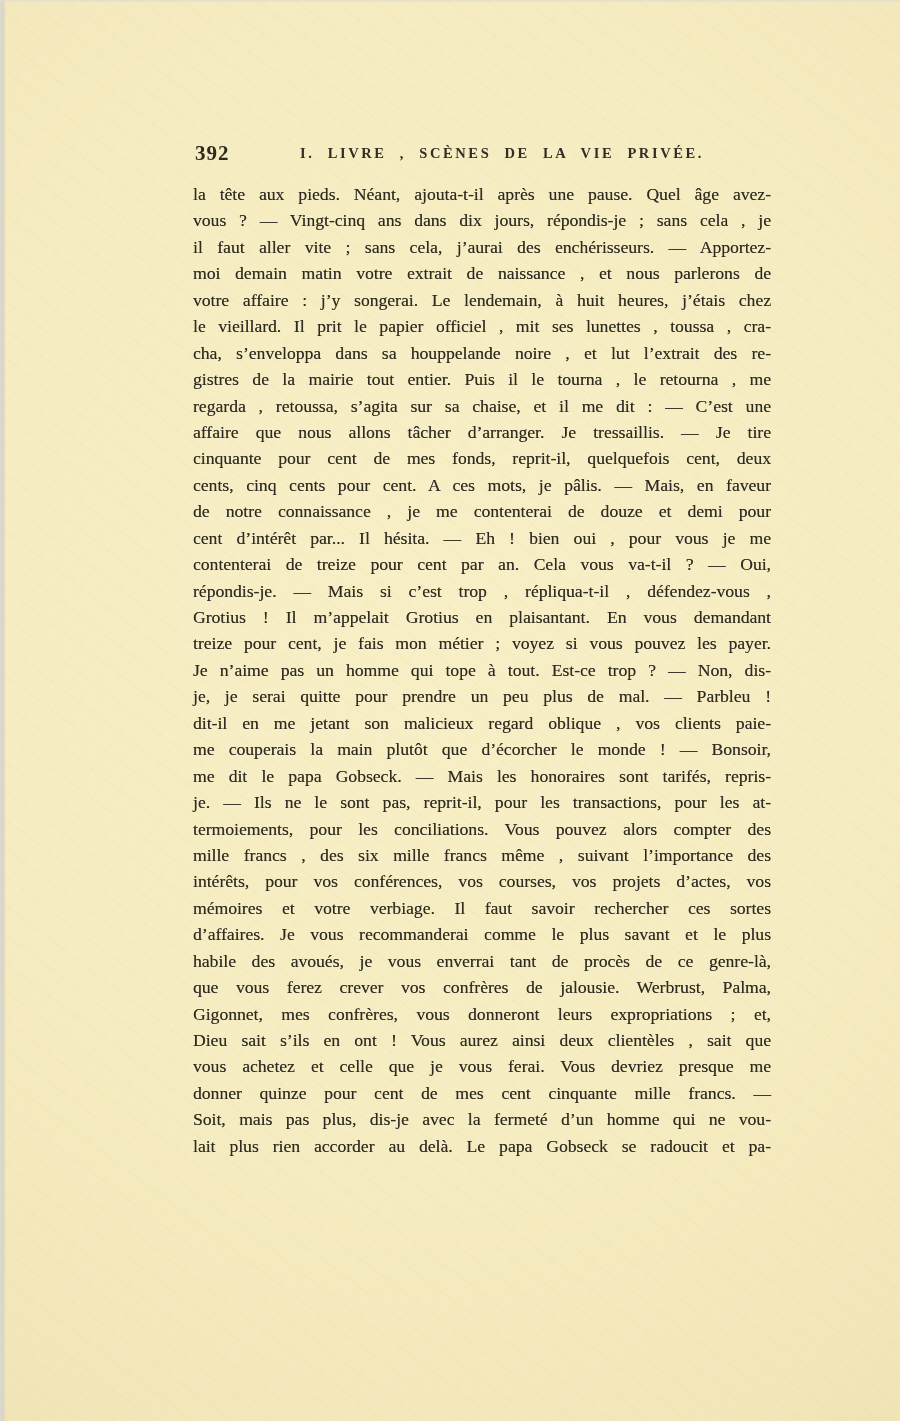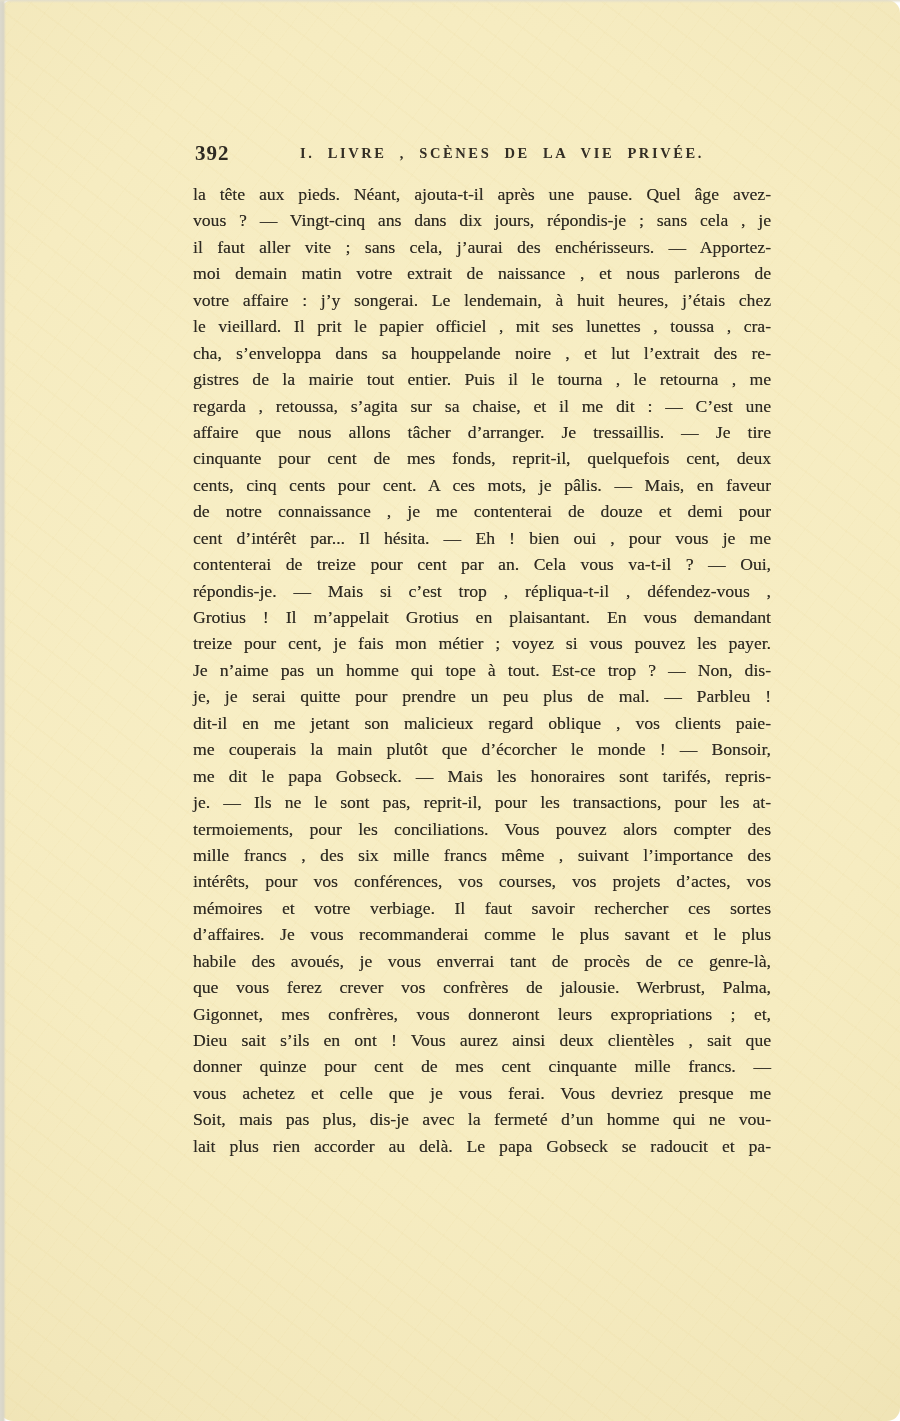--- a/index.html
+++ b/index.html
@@ -10,21 +10,20 @@
     overflow: hidden;
     font-family: "Liberation Serif", "DejaVu Serif", serif;
   }
   .scan {
     position: relative;
     width: 900px;
     height: 1421px;
     background:
       radial-gradient(ellipse 120% 90% at 48% 42%,
         #f8efc7 0%, #f6ecc1 45%, #f2e7ba 70%, #ecdfae 90%, #e7d9a6 100%);
-    border-radius: 13px;
   }
   
   .edge-left {
     position: absolute;
     left: 0; top: 0;
     width: 6px; height: 100%;
     background: linear-gradient(to right, #dcdacd 0%, #d9d5c6 55%, rgba(217,213,198,0) 100%);
   }
   .edge-top {
     position: absolute;
@@ -130,18 +129,18 @@
       <div class="text-line">je. — Ils ne le sont pas, reprit-il, pour les transactions, pour les at-</div>
       <div class="text-line">termoiements, pour les conciliations. Vous pouvez alors compter des</div>
       <div class="text-line">mille francs , des six mille francs même , suivant l’importance des</div>
       <div class="text-line">intérêts, pour vos conférences, vos courses, vos projets d’actes, vos</div>
       <div class="text-line">mémoires et votre verbiage. Il faut savoir rechercher ces sortes</div>
       <div class="text-line">d’affaires. Je vous recommanderai comme le plus savant et le plus</div>
       <div class="text-line">habile des avoués, je vous enverrai tant de procès de ce genre-là,</div>
       <div class="text-line">que vous ferez crever vos confrères de jalousie. Werbrust, Palma,</div>
       <div class="text-line">Gigonnet, mes confrères, vous donneront leurs expropriations ; et,</div>
       <div class="text-line">Dieu sait s’ils en ont ! Vous aurez ainsi deux clientèles , sait que</div>
+      <div class="text-line">vous achetez et celle que je vous ferai. Vous devriez presque me</div>
       <div class="text-line">donner quinze pour cent de mes cent cinquante mille francs. —</div>
-      <div class="text-line">vous achetez et celle que je vous ferai. Vous devriez presque me</div>
       <div class="text-line">Soit, mais pas plus, dis-je avec la fermeté d’un homme qui ne vou-</div>
       <div class="text-line">lait plus rien accorder au delà. Le papa Gobseck se radoucit et pa-</div>
     </div>
 </div>
 
 </body></html>

